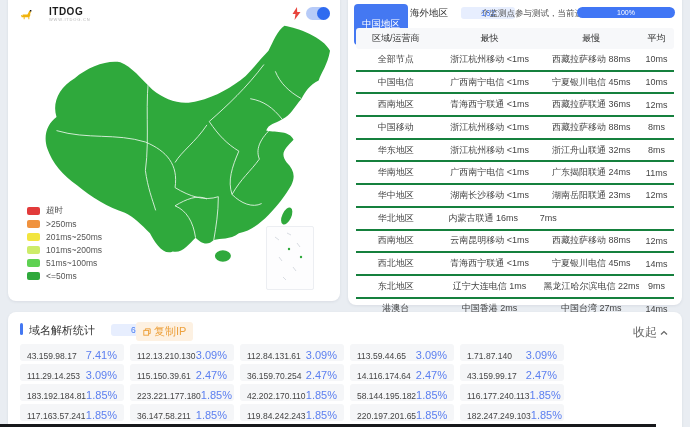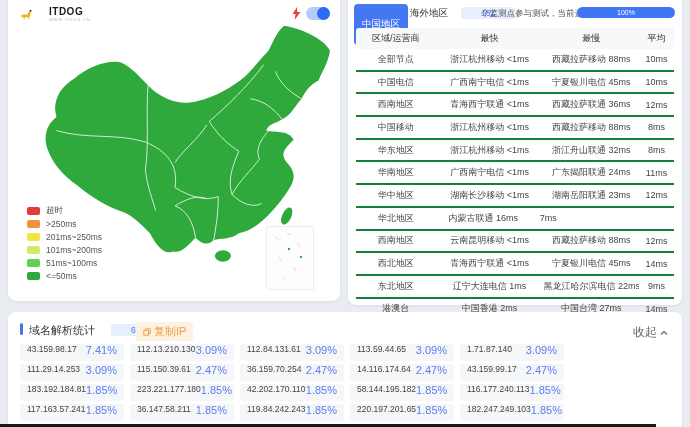--- a/index.html
+++ b/index.html
@@ -54,21 +54,21 @@
   
   .dns-head{position:absolute;left:0;top:8px;width:100%;height:20px}
   .vbar{position:absolute;left:12px;top:3px;width:3px;height:12px;background:#4478f2;border-radius:2px}
   .dns-title{position:absolute;left:21px;top:3px;font-size:11px;font-weight:normal;color:#333}
   .dns-badge{position:absolute;left:103px;top:4px}
   .copy-chip{position:absolute;left:128px;top:2px;display:flex;align-items:center;gap:3px;
     background:#fdf1e2;color:#eda23f;font-size:11px;padding:2px 7px;border-radius:3px;cursor:pointer}
   .collapse{position:absolute;right:14px;top:4px;display:flex;align-items:center;gap:3px;
     font-size:12px;color:#666;cursor:pointer}
   .ip-grid{position:absolute;left:12px;top:32px;display:grid;grid-template-columns:repeat(5,104px);gap:3px 6px}
-  .ipcell{height:17px;background:#f5f6f8;border-radius:3px;display:flex;align-items:flex-start;
+  .ipcell{height:17px;background:#f5f6f8;border-radius:3px;display:flex;align-items:flex-end;
     justify-content:space-between;padding:0 7px}
   .ipcell .ip{font-size:8.5px;color:#444}
   .ipcell .pct{font-size:11px;color:#5b7ff0}
 
   .bottom-bar{position:absolute;left:0;bottom:0;width:656px;height:3px;background:#17181b}
 </style>
 </head>
 <body>
 
 <div class="card" id="card-map">

